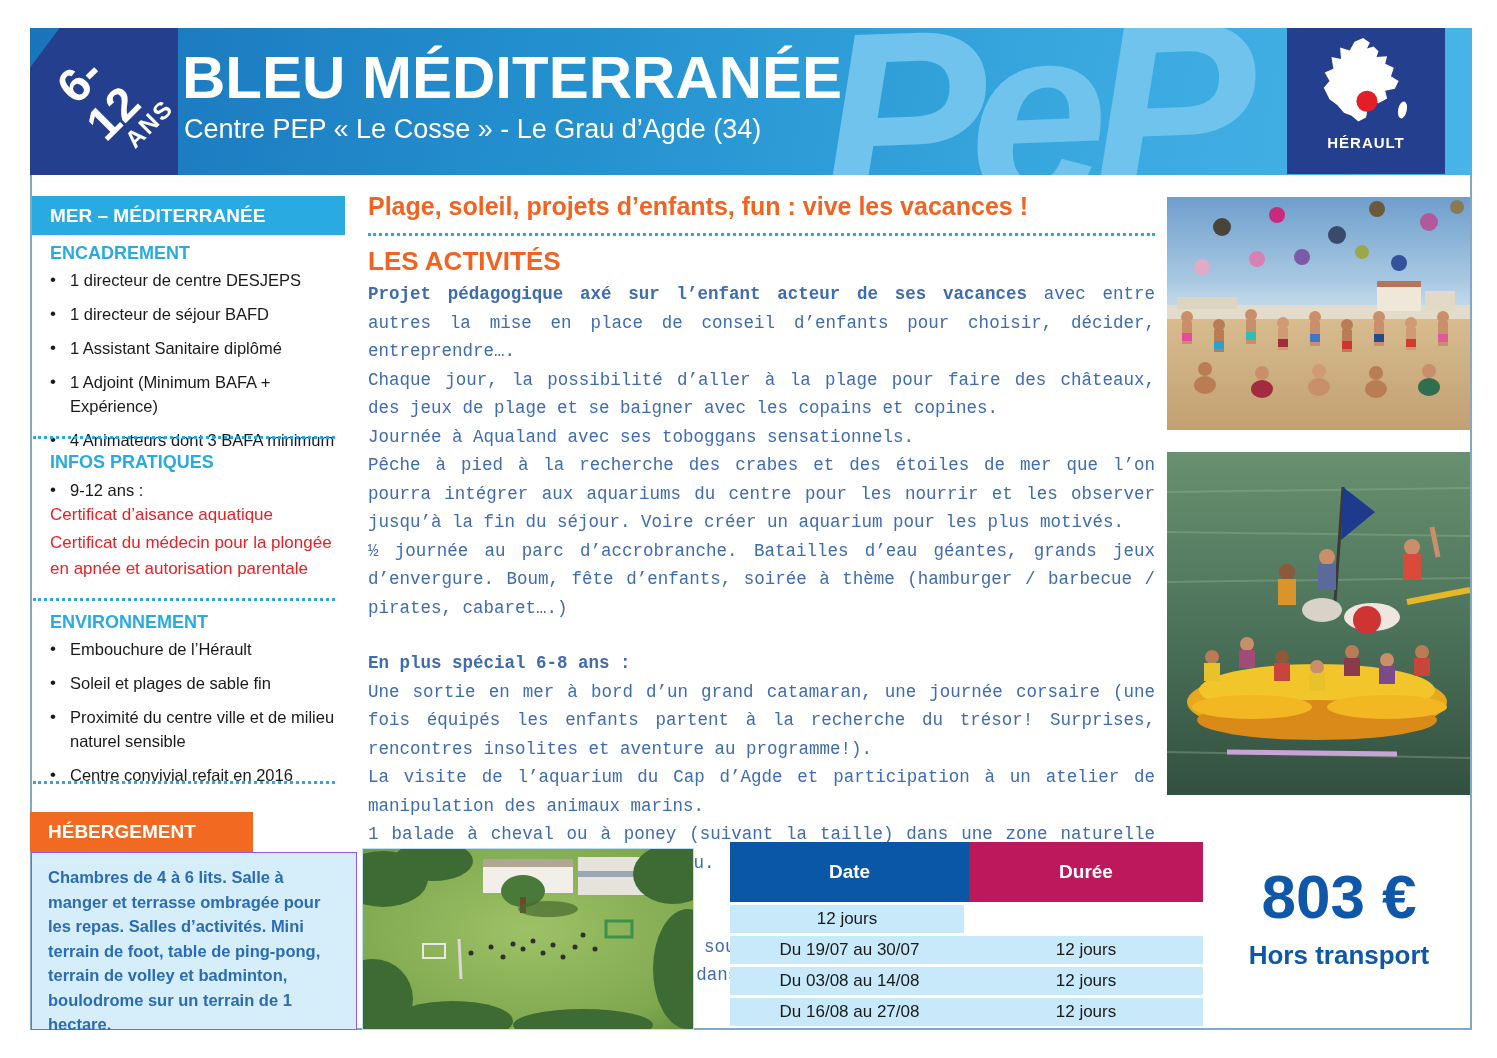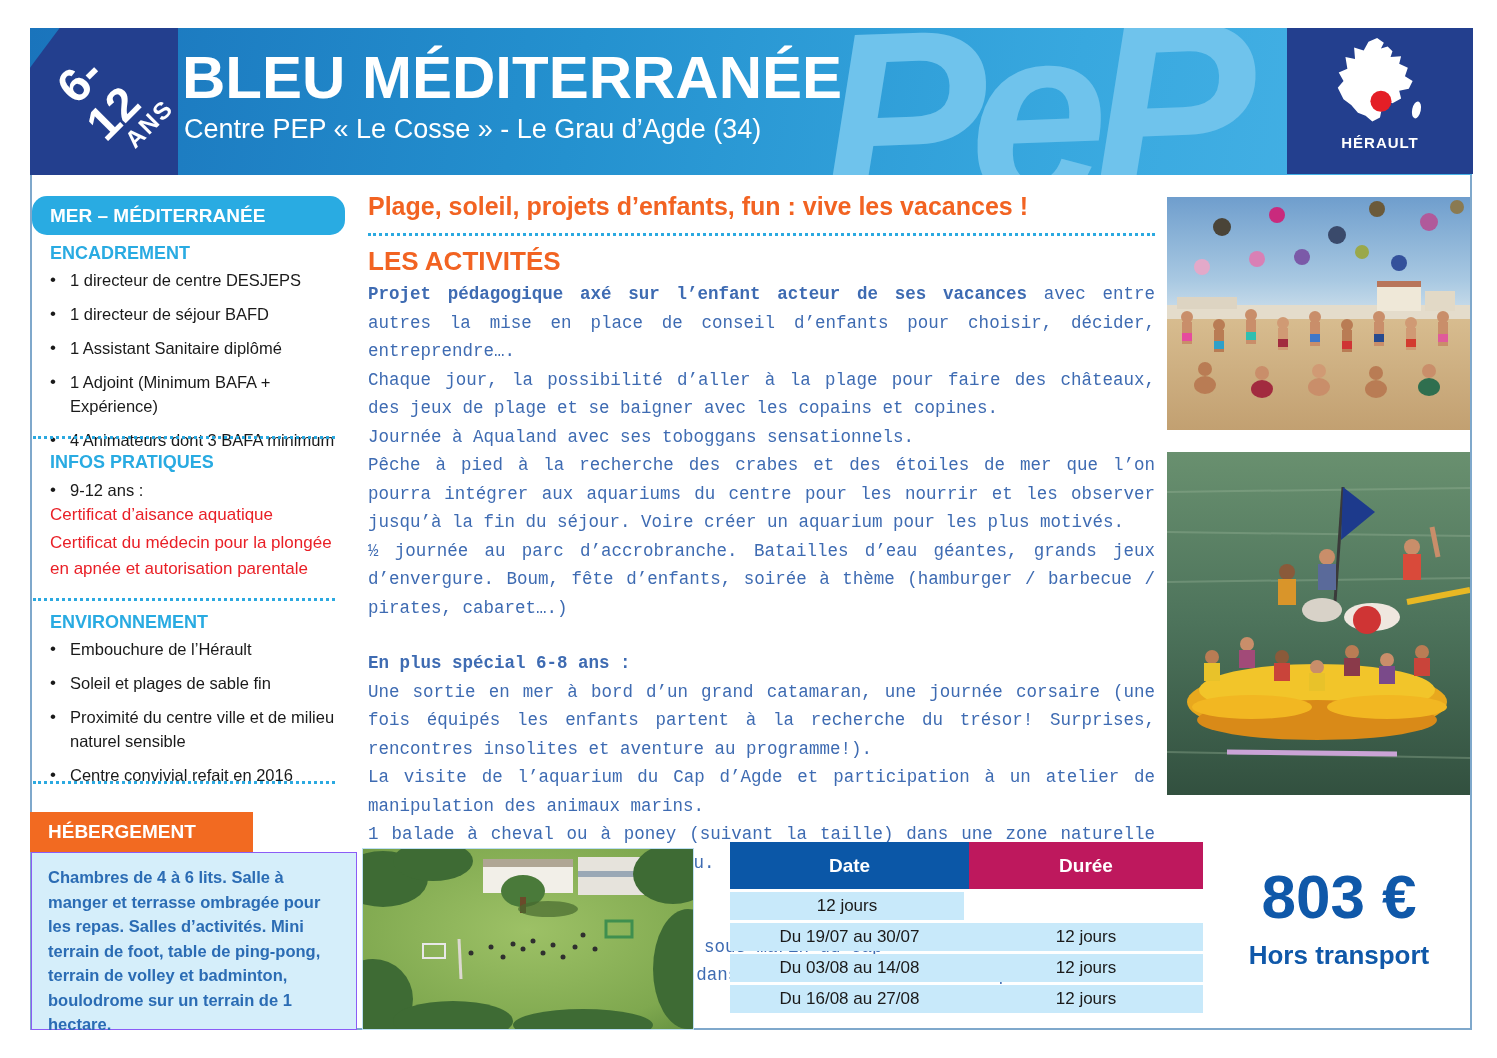--- a/index.html
+++ b/index.html
@@ -18,29 +18,29 @@
              color:#6fc3ec;letter-spacing:-18px;transform:rotate(-2deg);line-height:1;user-select:none;}
   .badge{position:absolute;left:30px;top:28px;width:148px;height:147px;background:#233f8e;
          clip-path:polygon(0 27%,20% 0,100% 0,100% 100%,0 100%);}
   .badge-rot{position:absolute;left:50%;top:52%;transform:translate(-50%,-50%) rotate(-45deg);
              text-align:center;color:#fff;}
   .badge-age{font-size:47px;font-weight:bold;line-height:1;}
   .badge-unit{font-size:24px;font-weight:bold;letter-spacing:2px;margin-top:-2px;margin-left:36px;line-height:1;}
   .title{position:absolute;left:182px;top:48px;font-size:60px;font-weight:bold;color:#ffffff;
          letter-spacing:0;white-space:nowrap;line-height:1;}
   .subtitle{position:absolute;left:184px;top:114px;font-size:27px;color:#ffffff;white-space:nowrap;}
-  .region-box{position:absolute;left:1287px;top:28px;width:186px;height:146px;background:#233f8e;
+  .region-box{position:absolute;left:1287px;top:28px;width:158px;height:146px;background:#233f8e;
               display:flex;flex-direction:column;align-items:center;justify-content:flex-start;}
   .region-box svg{margin-top:8px;}
   .region-label{color:#ffffff;font-weight:bold;font-size:15px;letter-spacing:1px;margin-top:2px;}
 
   
   .side-banner{position:absolute;left:32px;top:196px;width:313px;height:39px;background:#29abe2;
                color:#fff;font-weight:bold;font-size:19px;line-height:39px;padding-left:18px;
-               box-sizing:border-box;border-radius:15px;}
+               box-sizing:border-box;}
   .sec-title{position:absolute;color:#29abe2;font-weight:bold;font-size:18px;}
   .side-list{position:absolute;left:50px;width:292px;font-size:16.5px;line-height:24px;color:#1a1a1a;}
   .side-item{display:flex;margin-bottom:10px;}
   .side-item .dot{width:20px;flex:0 0 20px;font-size:17px;}
   .red-note{position:absolute;left:50px;width:290px;color:#e91f26;font-size:17px;line-height:26px;}
   .dotted{position:absolute;left:33px;width:302px;height:0;border-top:3px dotted #2ba9e0;}
   .heb-bar{position:absolute;left:30px;top:812px;width:223px;height:40px;background:#f26a21;
            color:#fff;font-weight:bold;font-size:19px;line-height:40px;padding-left:18px;box-sizing:border-box;}
   .heb-box{position:absolute;left:31px;top:852px;width:326px;height:178px;background:#d5eefa;
            border:1px solid #8b5cf6;box-sizing:border-box;padding:12px 14px 0 16px;
@@ -57,21 +57,21 @@
 
   
   .photo{position:absolute;overflow:hidden;}
   .photo svg{display:block;}
   .beach{left:1167px;top:197px;width:303px;height:233px;}
   .kayak{left:1167px;top:452px;width:303px;height:343px;}
   .field{left:362px;top:848px;width:332px;height:182px;border:1px solid #bcdff1;box-sizing:border-box;}
 
   
   .table{position:absolute;left:730px;top:842px;width:473px;}
-  .thead{display:flex;height:47px;}
+  .thead{display:flex;height:60px;}
   .th{display:flex;align-items:center;justify-content:center;color:#fff;font-weight:bold;font-size:19px;}
   .th-date{width:239px;background:#0b57a7;}
   .th-duree{width:234px;background:#be185d;}
   .trow{display:flex;height:28px;margin-top:3px;}
   .td{display:flex;align-items:center;justify-content:center;background:#c8e9fa;font-size:17px;color:#1a1a1a;}
   .td-date{width:239px;}
   .td-duree{width:234px;}
 
   
   .price{position:absolute;left:1213px;top:866px;width:252px;text-align:center;color:#0f58a9;}

